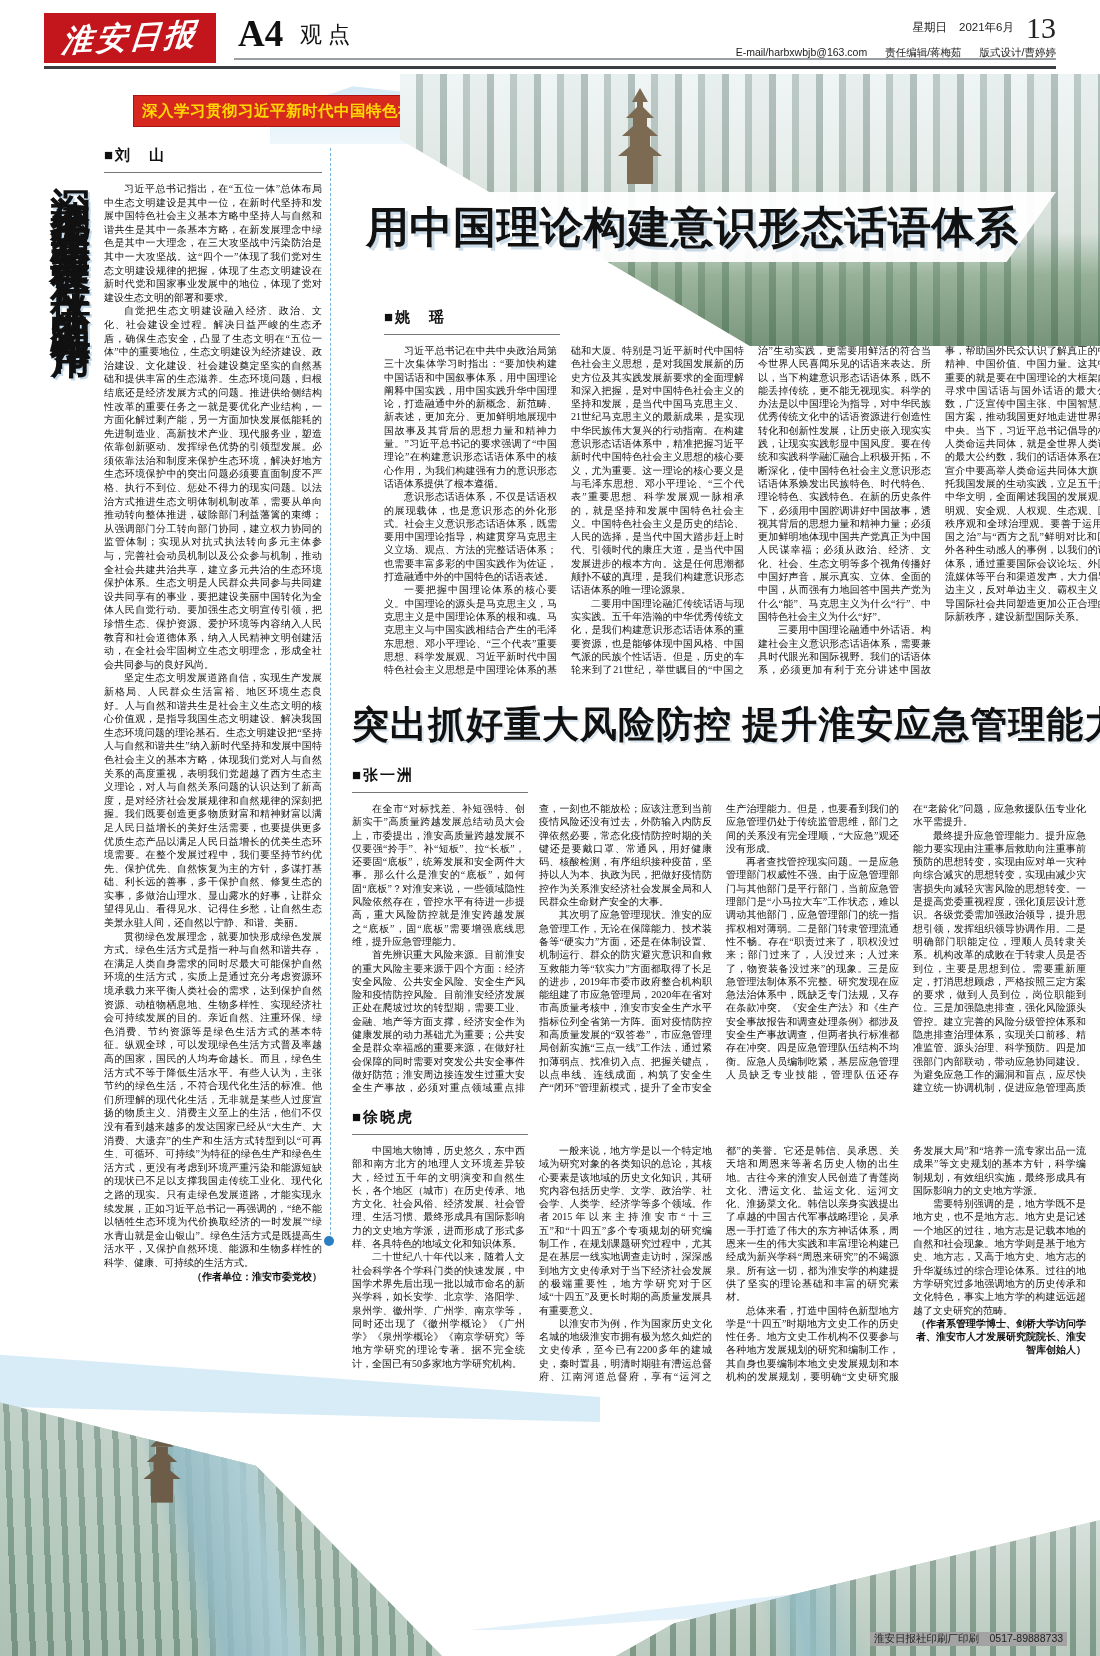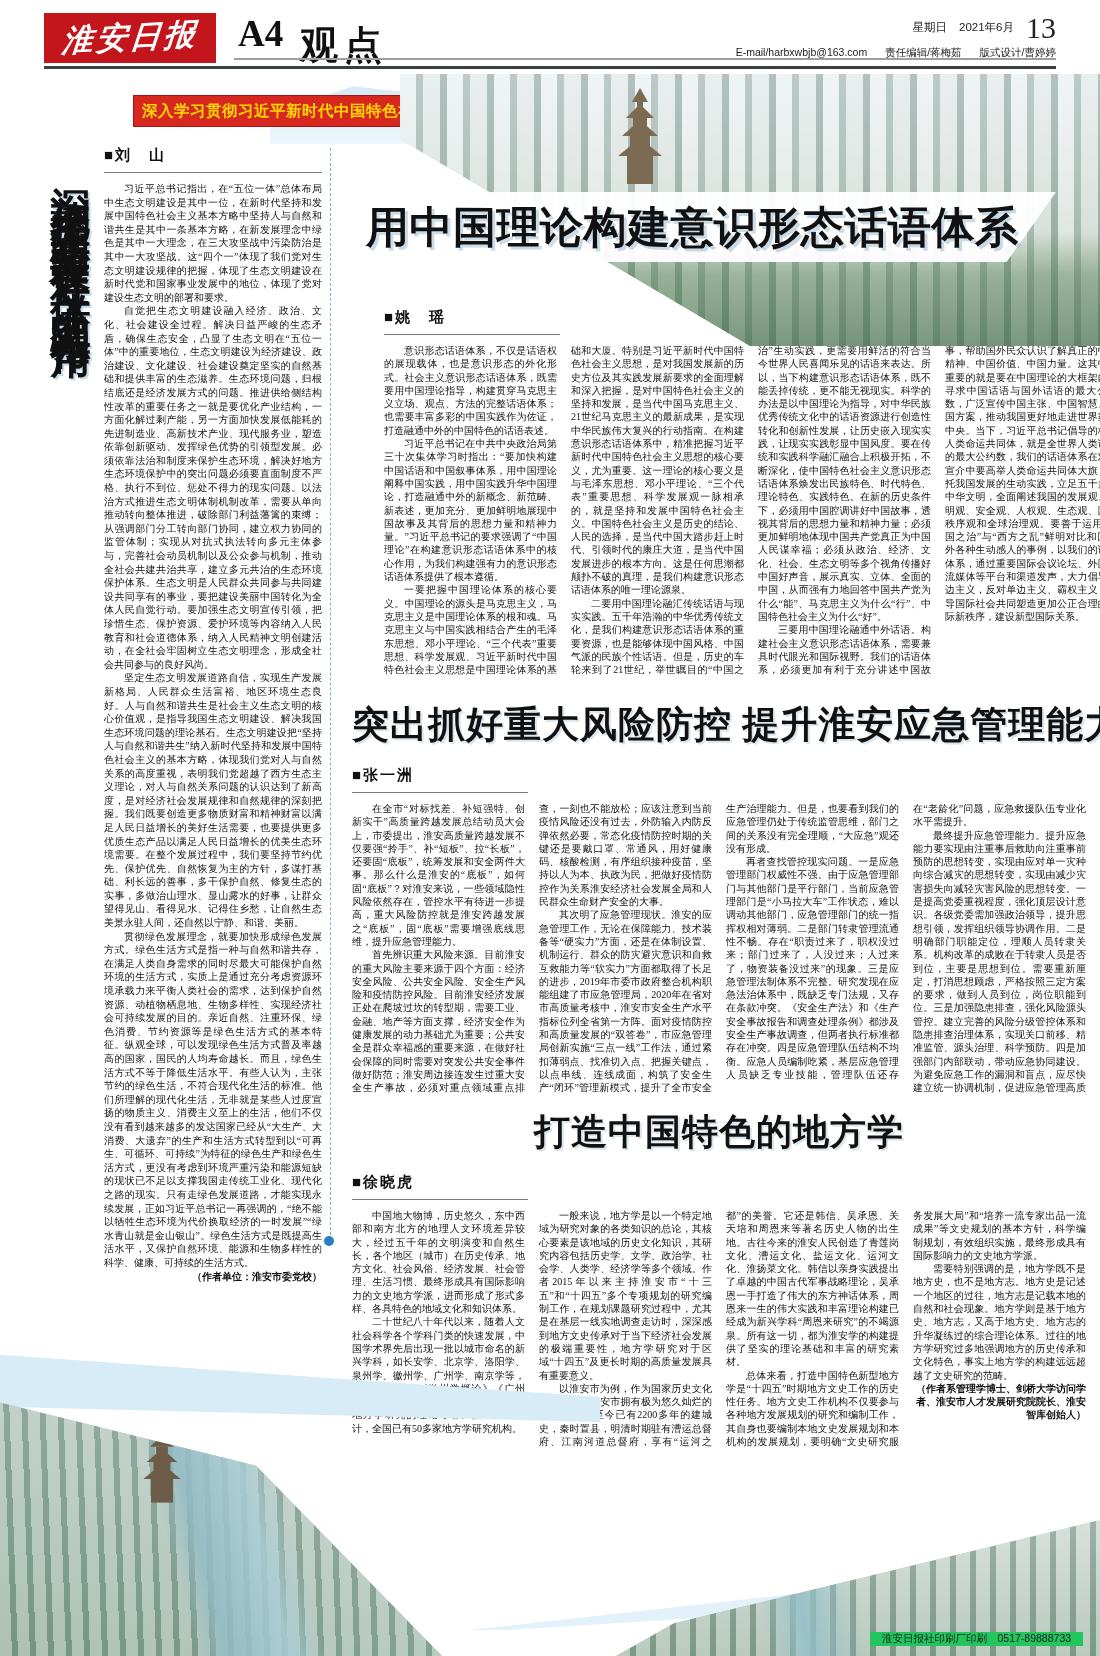--- a/index.html
+++ b/index.html
@@ -4,21 +4,21 @@
 <style>
   html,body{margin:0;padding:0;background:#e8e8e8;}
   .page{position:relative;width:1100px;height:1656px;background:#fff;margin:0 auto;overflow:hidden;
         font-family:"Liberation Serif",serif;color:#111;}
   
   .logo-box{position:absolute;left:44px;top:13px;width:172px;height:50px;background:#c3161c;
             display:flex;align-items:center;justify-content:center;}
   .logo-text{color:#fff;font-size:31px;font-weight:bold;font-style:italic;letter-spacing:3px;
              transform:rotate(-3deg) skewX(-8deg);white-space:nowrap;}
   .page-no{position:absolute;left:238px;top:12px;font-size:37px;font-weight:bold;}
-  .section-name{position:absolute;left:300px;top:20px;font-size:38px;font-weight:bold;letter-spacing:6px;}
+  .section-name{position:absolute;left:300px;top:20px;font-size:22px;font-weight:normal;letter-spacing:6px;}
   .rule-thin{position:absolute;left:234px;top:58px;width:822px;height:2px;background:#9aa0a3;}
   .rule-thick{position:absolute;left:44px;top:66px;width:1012px;height:3px;background:#3a3f42;}
   .dateline{position:absolute;right:44px;top:14px;display:flex;align-items:center;gap:12px;
             font-family:"Liberation Sans",sans-serif;font-size:11.5px;color:#222;}
   .dateline .day{font-family:"Liberation Serif",serif;font-size:30px;line-height:.9;font-weight:normal;}
   .metaline{position:absolute;right:44px;top:46px;display:flex;gap:18px;
             font-family:"Liberation Sans",sans-serif;font-size:10.5px;color:#222;padding-left:28px;}
   
   .sky{position:absolute;left:270px;top:70px;width:830px;height:74px;
        background:linear-gradient(180deg,#cfe7f5,#eef7fc);
@@ -77,21 +77,21 @@
   .byline-block{width:176px;}
   .h2{ text-align:center;font-size:37px;font-weight:bold;letter-spacing:1px;margin:0 0 16px;white-space:nowrap;
        text-shadow:2px 2px 0 rgba(150,180,205,.35);}
   .h2-local{font-size:36px;}
   .cols{column-count:4;column-gap:14px;font-size:10px;line-height:1.33;text-align:justify;overflow:hidden;margin-top:6px;}
   .cols p{margin:0;text-indent:2em;}
   .cols-theory{height:372px;}
   .cols-risk{height:302px;}
   .cols-local{height:348px;}
   
-  .printline{position:absolute;left:870px;top:1632px;background:#22c55e;padding:0 12px;
+  .printline{position:absolute;left:870px;top:1632px;background:#a3a3a3;padding:0 4px;
              font-family:"Liberation Sans",sans-serif;font-size:10.5px;color:#222;white-space:nowrap;}
 </style>
 </head>
 <body>
 
 <div class="page">
 
   <div class="logo-box">
     <span class="logo-text">淮安日报</span>
   </div>
@@ -148,22 +148,22 @@
   </div>
   <div class="headline-band"></div>
   <div class="main-headline">用中国理论构建意识形态话语体系</div>
 
   <div class="article art-theory">
     <div class="byline-block">
       <div class="byline">■姚　瑶</div>
       <div class="byline-rule"></div>
     </div>
     <div class="cols cols-theory">
+      <p>习近平总书记在中共中央政治局第三十次集体学习时指出：“要加快构建中国话语和中国叙事体系，用中国理论阐释中国实践，用中国实践升华中国理论，打造融通中外的新概念、新范畴、新表述，更加充分、更加鲜明地展现中国故事及其背后的思想力量和精神力量。”习近平总书记的要求强调了“中国理论”在构建意识形态话语体系中的核心作用，为我们构建强有力的意识形态话语体系提供了根本遵循。</p>
       <p>意识形态话语体系，不仅是话语权的展现载体，也是意识形态的外化形式。社会主义意识形态话语体系，既需要用中国理论指导，构建贯穿马克思主义立场、观点、方法的完整话语体系；也需要丰富多彩的中国实践作为佐证，打造融通中外的中国特色的话语表述。</p>
-      <p>习近平总书记在中共中央政治局第三十次集体学习时指出：“要加快构建中国话语和中国叙事体系，用中国理论阐释中国实践，用中国实践升华中国理论，打造融通中外的新概念、新范畴、新表述，更加充分、更加鲜明地展现中国故事及其背后的思想力量和精神力量。”习近平总书记的要求强调了“中国理论”在构建意识形态话语体系中的核心作用，为我们构建强有力的意识形态话语体系提供了根本遵循。</p>
       <p>一要把握中国理论体系的核心要义。中国理论的源头是马克思主义，马克思主义是中国理论体系的根和魂。马克思主义与中国实践相结合产生的毛泽东思想、邓小平理论、“三个代表”重要思想、科学发展观、习近平新时代中国特色社会主义思想是中国理论体系的基础和大厦。特别是习近平新时代中国特色社会主义思想，是对我国发展新的历史方位及其实践发展新要求的全面理解和深入把握，是对中国特色社会主义的坚持和发展，是当代中国马克思主义、21世纪马克思主义的最新成果，是实现中华民族伟大复兴的行动指南。在构建意识形态话语体系中，精准把握习近平新时代中国特色社会主义思想的核心要义，尤为重要。这一理论的核心要义是与毛泽东思想、邓小平理论、“三个代表”重要思想、科学发展观一脉相承的，就是坚持和发展中国特色社会主义。中国特色社会主义是历史的结论、人民的选择，是当代中国大踏步赶上时代、引领时代的康庄大道，是当代中国发展进步的根本方向。这是任何思潮都颠扑不破的真理，是我们构建意识形态话语体系的唯一理论源泉。</p>
       <p>二要用中国理论融汇传统话语与现实实践。五千年浩瀚的中华优秀传统文化，是我们构建意识形态话语体系的重要资源，也是能够体现中国风格、中国气派的民族个性话语。但是，历史的车轮来到了21世纪，举世瞩目的“中国之治”生动实践，更需要用鲜活的符合当今世界人民喜闻乐见的话语来表达。所以，当下构建意识形态话语体系，既不能丢掉传统，更不能无视现实。科学的办法是以中国理论为指导，对中华民族优秀传统文化中的话语资源进行创造性转化和创新性发展，让历史嵌入现实实践，让现实实践彰显中国风度。要在传统和实践科学融汇融合上积极开拓，不断深化，使中国特色社会主义意识形态话语体系焕发出民族特色、时代特色、理论特色、实践特色。在新的历史条件下，必须用中国腔调讲好中国故事，透视其背后的思想力量和精神力量；必须更加鲜明地体现中国共产党真正为中国人民谋幸福；必须从政治、经济、文化、社会、生态文明等多个视角传播好中国好声音，展示真实、立体、全面的中国，从而强有力地回答中国共产党为什么“能”、马克思主义为什么“行”、中国特色社会主义为什么“好”。</p>
       <p>三要用中国理论融通中外话语。构建社会主义意识形态话语体系，需要兼具时代眼光和国际视野。我们的话语体系，必须更加有利于充分讲述中国故事，帮助国外民众认识了解真正的中国精神、中国价值、中国力量。这其中最重要的就是要在中国理论的大框架内，寻求中国话语与国外话语的最大公约数，广泛宣传中国主张、中国智慧、中国方案，推动我国更好地走进世界舞台中央。当下，习近平总书记倡导的构建人类命运共同体，就是全世界人类话语的最大公约数，我们的话语体系在对外宣介中要高举人类命运共同体大旗，依托我国发展的生动实践，立足五千多年中华文明，全面阐述我国的发展观、文明观、安全观、人权观、生态观、国际秩序观和全球治理观。要善于运用“中国之治”与“西方之乱”鲜明对比和国内外各种生动感人的事例，以我们的话语体系，通过重要国际会议论坛、外国主流媒体等平台和渠道发声，大力倡导多边主义，反对单边主义、霸权主义，引导国际社会共同塑造更加公正合理的国际新秩序，建设新型国际关系。</p>
 
     </div>
   </div>
 
   <div class="article art-risk">
     <h2 class="h2">突出抓好重大风险防控 提升淮安应急管理能力</h2>
     <div class="byline-block">
@@ -174,21 +174,20 @@
       <p>在全市“对标找差、补短强特、创新实干”高质量跨越发展总结动员大会上，市委提出，淮安高质量跨越发展不仅要强“拎手”、补“短板”、拉“长板”，还要固“底板”，统筹发展和安全两件大事。那么什么是淮安的“底板”，如何固“底板”？对淮安来说，一些领域隐性风险依然存在，管控水平有待进一步提高，重大风险防控就是淮安跨越发展之“底板”，固“底板”需要增强底线思维，提升应急管理能力。</p>
       <p>首先辨识重大风险来源。目前淮安的重大风险主要来源于四个方面：经济安全风险、公共安全风险、安全生产风险和疫情防控风险。目前淮安经济发展正处在爬坡过坎的转型期，需要工业、金融、地产等方面支撑，经济安全作为健康发展的动力基础尤为重要；公共安全是群众幸福感的重要来源，在做好社会保障的同时需要对突发公共安全事件做好防范；淮安周边接连发生过重大安全生产事故，必须对重点领域重点排查，一刻也不能放松；应该注意到当前疫情风险还没有过去，外防输入内防反弹依然必要，常态化疫情防控时期的关键还是要戴口罩、常通风，用好健康码、核酸检测，有序组织接种疫苗，坚持以人为本、执政为民，把做好疫情防控作为关系淮安经济社会发展全局和人民群众生命财产安全的大事。</p>
       <p>其次明了应急管理现状。淮安的应急管理工作，无论在保障能力、技术装备等“硬实力”方面，还是在体制设置、机制运行、群众的防灾避灾意识和自救互救能力等“软实力”方面都取得了长足的进步，2019年市委市政府整合机构职能组建了市应急管理局，2020年在省对市高质量考核中，淮安市安全生产水平指标位列全省第一方阵。面对疫情防控和高质量发展的“双答卷”，市应急管理局创新实施“三点一线”工作法，通过紧扣薄弱点、找准切入点、把握关键点，以点串线、连线成面，构筑了安全生产“闭环”管理新模式，提升了全市安全生产治理能力。但是，也要看到我们的应急管理仍处于传统监管思维，部门之间的关系没有完全理顺，“大应急”观还没有形成。</p>
       <p>再者查找管控现实问题。一是应急管理部门权威性不强。由于应急管理部门与其他部门是平行部门，当前应急管理部门是“小马拉大车”工作状态，难以调动其他部门，应急管理部门的统一指挥权相对薄弱。二是部门转隶管理流通性不畅。存在“职责过来了，职权没过来；部门过来了，人没过来；人过来了，物资装备没过来”的现象。三是应急管理法制体系不完整。研究发现在应急法治体系中，既缺乏专门法规，又存在条款冲突。《安全生产法》和《生产安全事故报告和调查处理条例》都涉及安全生产事故调查，但两者执行标准都存在冲突。四是应急管理队伍结构不均衡。应急人员编制吃紧，基层应急管理人员缺乏专业技能，管理队伍还存在“老龄化”问题，应急救援队伍专业化水平需提升。</p>
       <p>最终提升应急管理能力。提升应急能力要实现由注重事后救助向注重事前预防的思想转变，实现由应对单一灾种向综合减灾的思想转变，实现由减少灾害损失向减轻灾害风险的思想转变。一是提高党委重视程度，强化顶层设计意识。各级党委需加强政治领导，提升思想引领，发挥组织领导协调作用。二是明确部门职能定位，理顺人员转隶关系。机构改革的成败在于转隶人员是否到位，主要是思想到位。需要重新厘定，打消思想顾虑，严格按照三定方案的要求，做到人员到位，岗位职能到位。三是加强隐患排查，强化风险源头管控。建立完善的风险分级管控体系和隐患排查治理体系，实现关口前移、精准监管、源头治理、科学预防。四是加强部门内部联动，带动应急协同建设。为避免应急工作的漏洞和盲点，应尽快建立统一协调机制，促进应急管理高质量发展。五是以队伍建设为支点，筑牢人力基础。应急管理队伍是应急管理事业蓬勃发展的基石，应针对应急领域人手缺口问题，多渠道探索专业化人才的选用办法。</p>
 
     </div>
   </div>
 
   <div class="article art-local">
-    <h2 class="h2 h2-local">打造中国特色的地方学</h2>
     <div class="byline-block">
       <div class="byline">■徐晓虎</div>
       <div class="byline-rule"></div>
     </div>
     <div class="cols cols-local">
       <p>中国地大物博，历史悠久，东中西部和南方北方的地理人文环境差异较大，经过五千年的文明演变和自然生长，各个地区（城市）在历史传承、地方文化、社会风俗、经济发展、社会管理、生活习惯、最终形成具有国际影响力的文史地方学派，进而形成了形式多样、各具特色的地域文化和知识体系。</p>
       <p>二十世纪八十年代以来，随着人文社会科学各个学科门类的快速发展，中国学术界先后出现一批以城市命名的新兴学科，如长安学、北京学、洛阳学、泉州学、徽州学、广州学、南京学等，同时还出现了《徽州学概论》《广州学》《泉州学概论》《南京学研究》等地方学研究的理论专著。据不完全统计，全国已有50多家地方学研究机构。</p>
       <p>一般来说，地方学是以一个特定地域为研究对象的各类知识的总论，其核心要素是该地域的历史文化知识，其研究内容包括历史学、文学、政治学、社会学、人类学、经济学等多个领域。作者2015年以来主持淮安市“十三五”和“十四五”多个专项规划的研究编制工作，在规划课题研究过程中，尤其是在基层一线实地调查走访时，深深感到地方文史传承对于当下经济社会发展的极端重要性，地方学研究对于区域“十四五”及更长时期的高质量发展具有重要意义。</p>
       <p>以淮安市为例，作为国家历史文化名城的地级淮安市拥有极为悠久灿烂的文史传承，至今已有2200多年的建城史，秦时置县，明清时期驻有漕运总督府、江南河道总督府，享有“运河之都”的美誉。它还是韩信、吴承恩、关天培和周恩来等著名历史人物的出生地。古往今来的淮安人民创造了青莲岗文化、漕运文化、盐运文化、运河文化、淮扬菜文化。韩信以亲身实践提出了卓越的中国古代军事战略理论，吴承恩一手打造了伟大的东方神话体系，周恩来一生的伟大实践和丰富理论构建已经成为新兴学科“周恩来研究”的不竭源泉。所有这一切，都为淮安学的构建提供了坚实的理论基础和丰富的研究素材。</p>
       <p>总体来看，打造中国特色新型地方学是“十四五”时期地方文史工作的历史性任务。地方文史工作机构不仅要参与各种地方发展规划的研究和编制工作，其自身也要编制本地文史发展规划和本机构的发展规划，要明确“文史研究服务发展大局”和“培养一流专家出品一流成果”等文史规划的基本方针，科学编制规划，有效组织实施，最终形成具有国际影响力的文史地方学派。</p>

